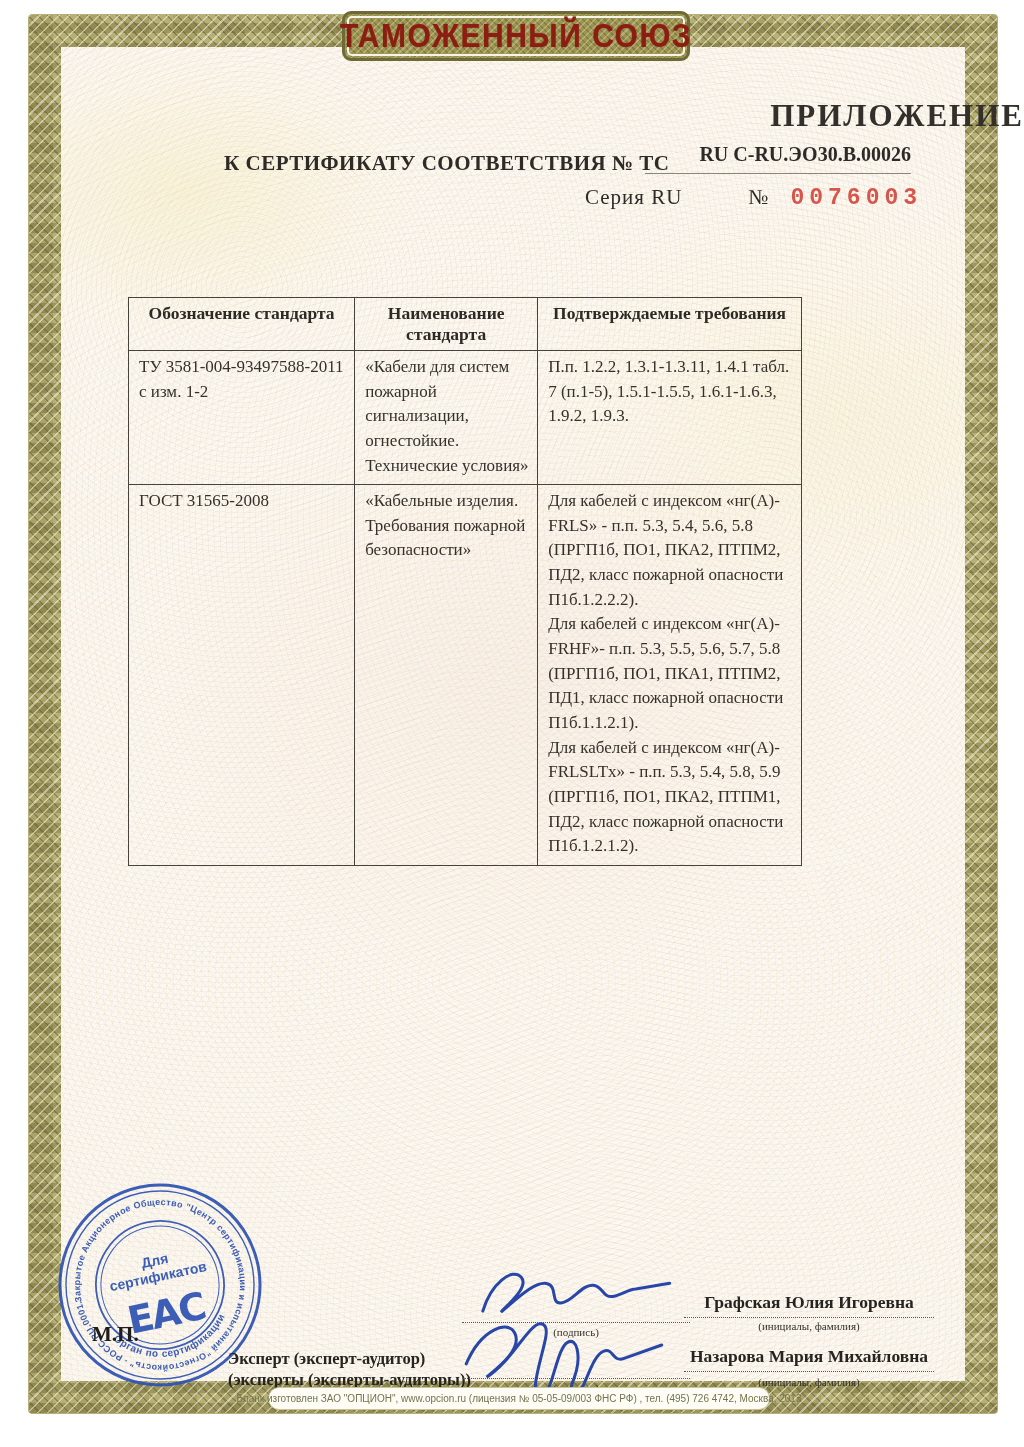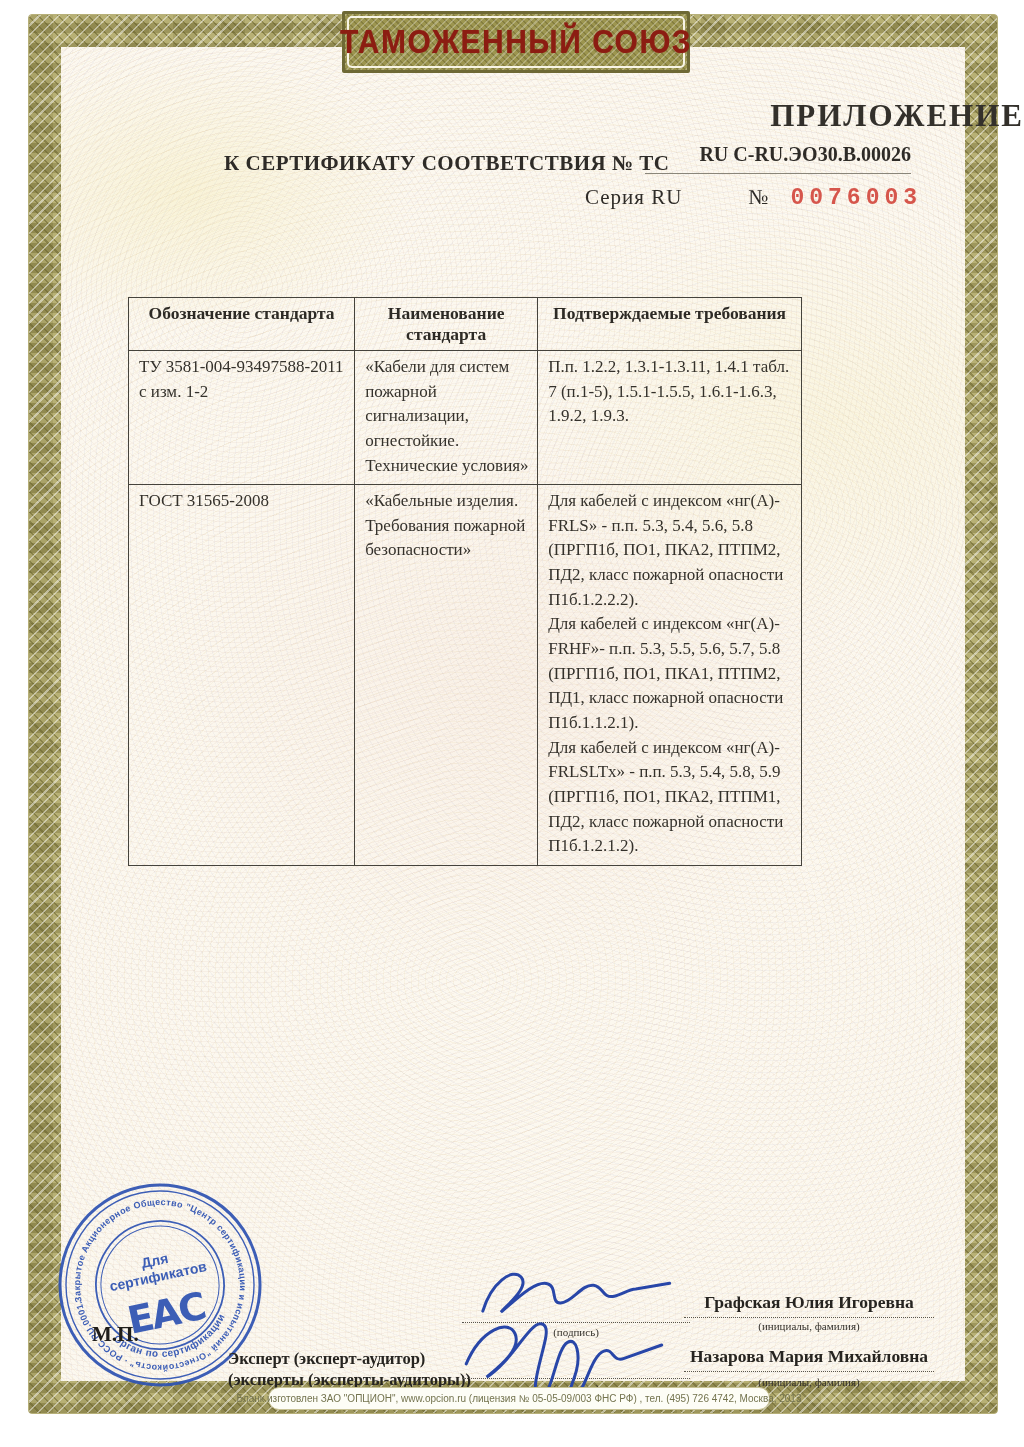--- a/index.html
+++ b/index.html
@@ -20,21 +20,21 @@
     background-image:
       radial-gradient(ellipse 320px 200px at 14% 11%, rgba(240,230,160,.30), rgba(240,230,160,0) 70%),
       radial-gradient(ellipse 420px 300px at 86% 28%, rgba(240,230,160,.20), rgba(240,230,160,0) 70%),
       radial-gradient(ellipse 520px 420px at 50% 48%, rgba(235,205,190,.18), rgba(235,205,190,0) 70%),
       repeating-radial-gradient(circle at 20% 18%, rgba(196,148,128,.09) 0 1px, rgba(0,0,0,0) 1px 5px),
       repeating-radial-gradient(circle at 78% 35%, rgba(142,152,196,.08) 0 1px, rgba(0,0,0,0) 1px 6px),
       repeating-radial-gradient(circle at 45% 70%, rgba(214,196,120,.10) 0 1px, rgba(0,0,0,0) 1px 7px),
       repeating-radial-gradient(circle at 60% 95%, rgba(196,148,128,.07) 0 1px, rgba(0,0,0,0) 1px 6px);}
 
   
-  .plaque{position:absolute;left:342px;top:11px;width:348px;height:62px;border-radius:2px;
+  .plaque{position:absolute;left:342px;top:11px;width:348px;height:50px;border-radius:9px;
     border:3px solid #6e6935;box-sizing:border-box;
     background-color:#9c954f;
     background-image:
       repeating-linear-gradient(135deg, rgba(255,255,255,.25) 0 1.5px, rgba(0,0,0,0) 1.5px 5px),
       repeating-linear-gradient(45deg, rgba(96,90,40,.4) 0 1.5px, rgba(0,0,0,0) 1.5px 5px);
     display:flex;align-items:center;justify-content:center;}
   .plaque::before{content:"";position:absolute;inset:2px;border:2.5px solid #f8f5e6;border-radius:5px;pointer-events:none;}
   .plaque .banner-text{font-family:"Liberation Sans", sans-serif;font-weight:bold;font-size:30px;
     letter-spacing:1.5px;color:#8c1d12;transform:scaleY(1.12);white-space:nowrap;
     text-shadow:0 0 1px rgba(140,29,18,.6);}

